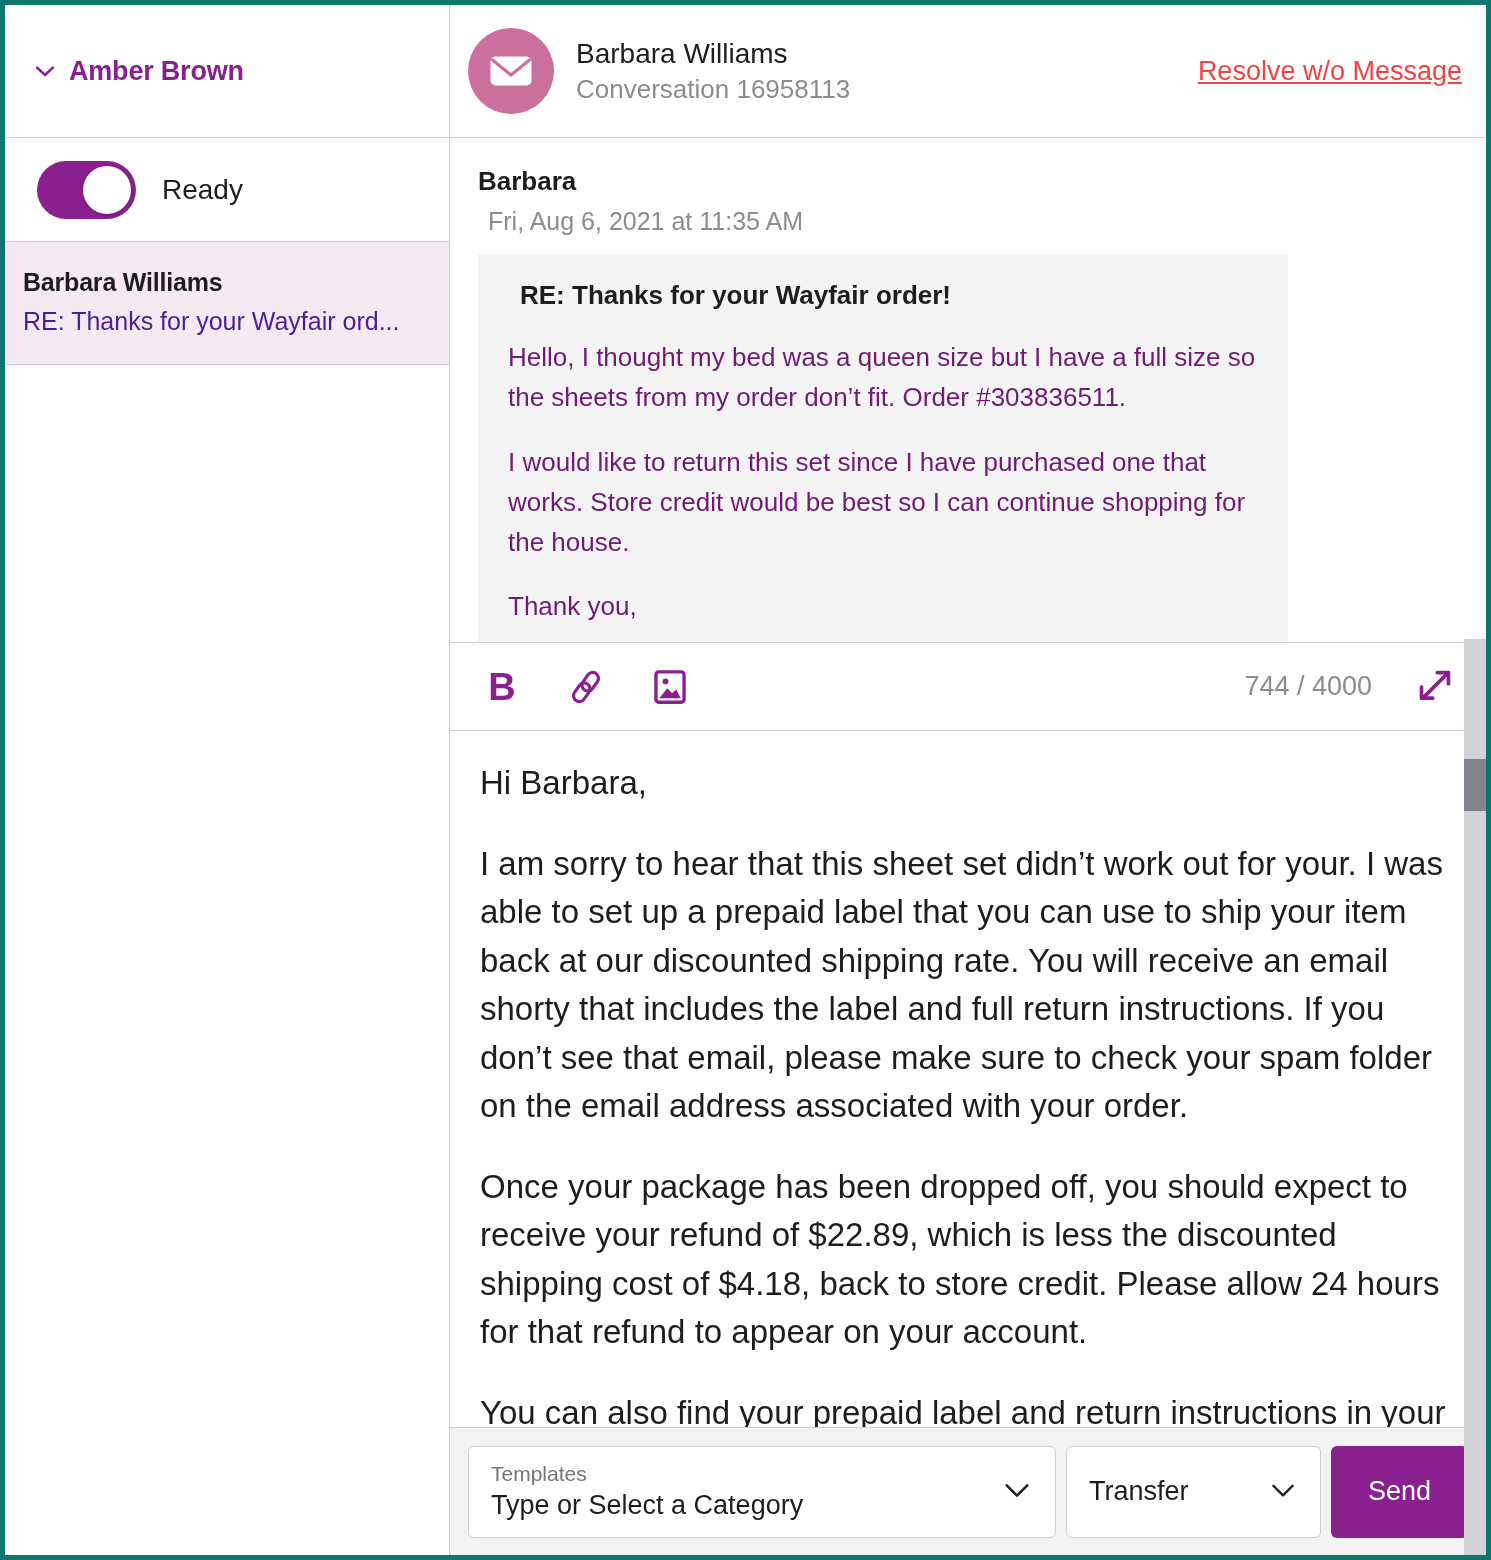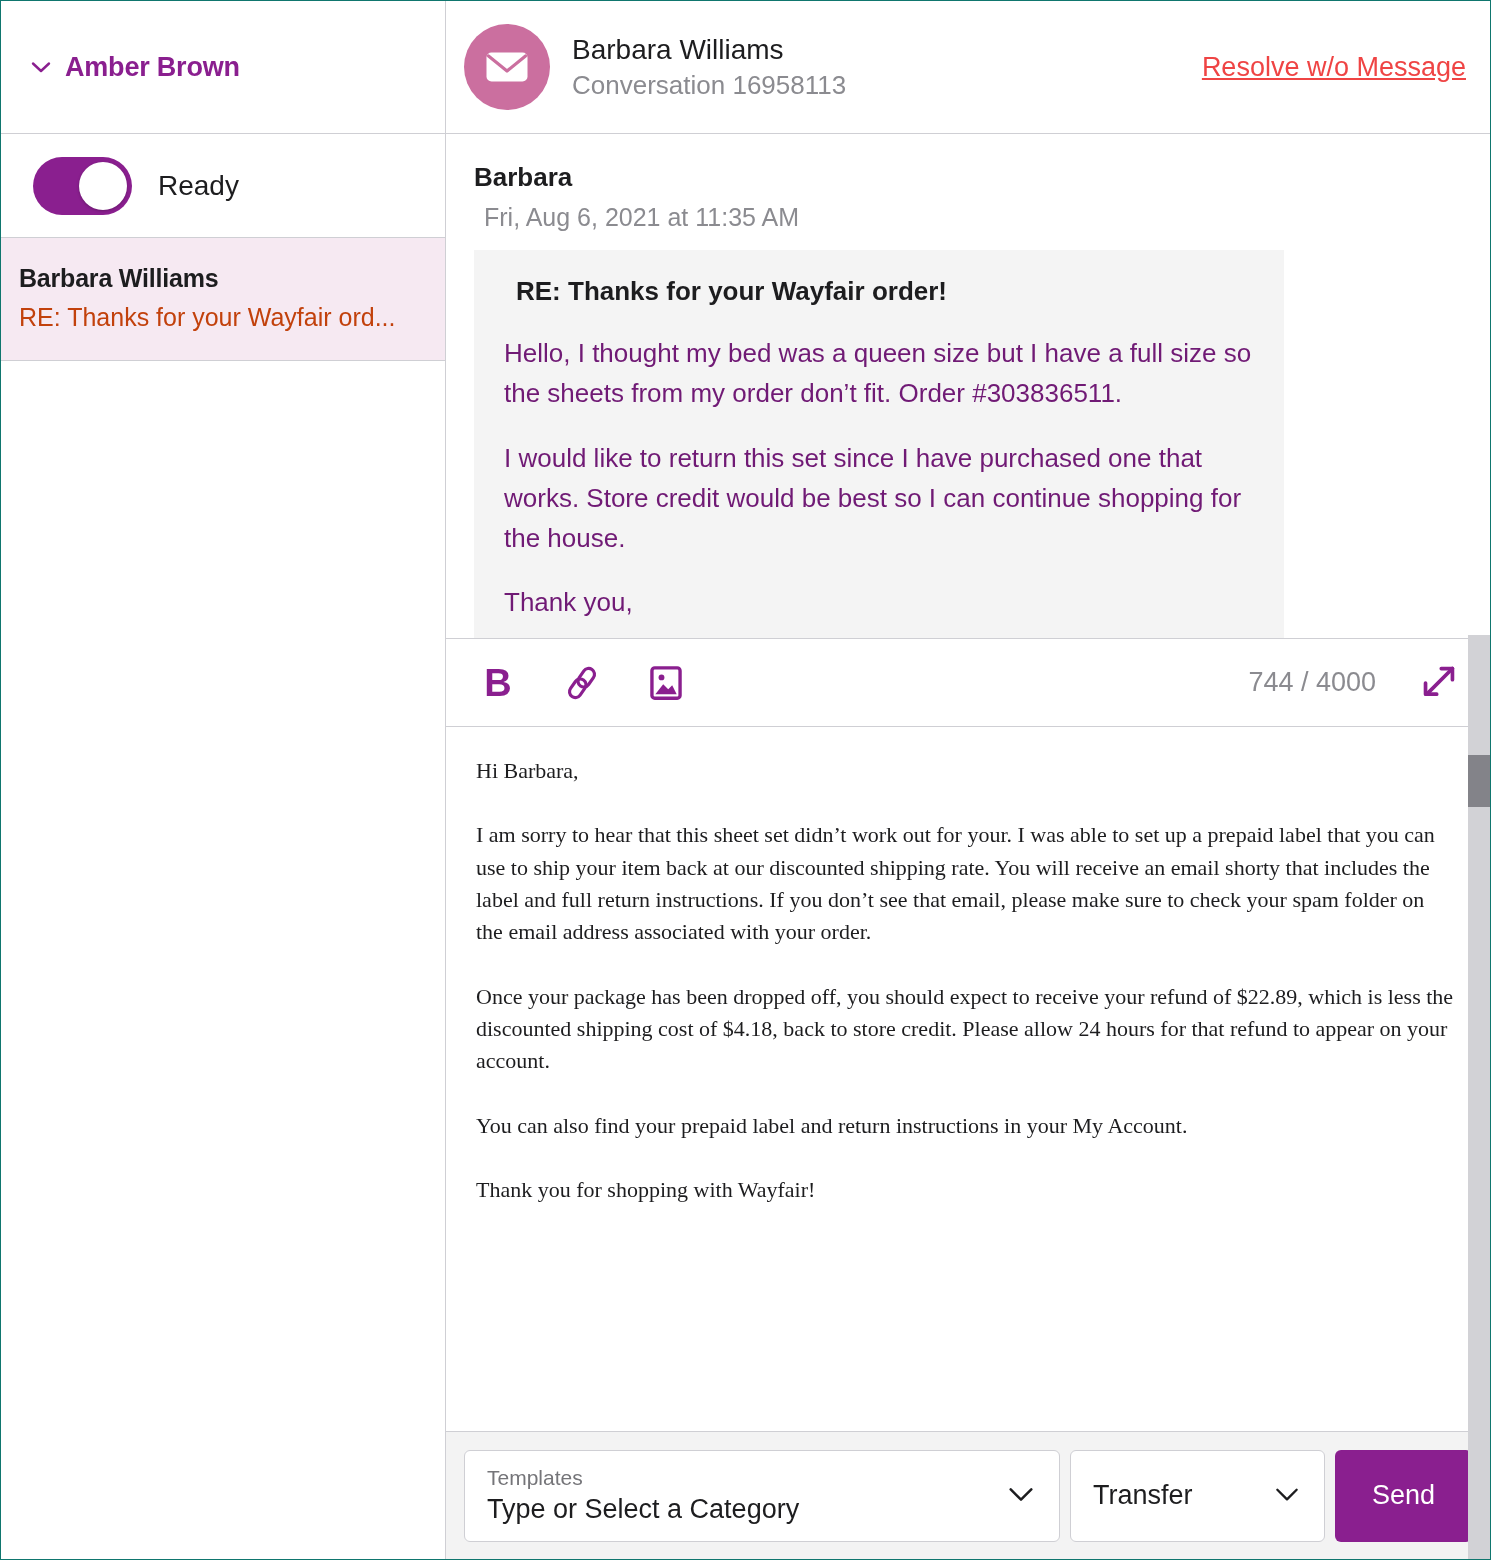--- a/index.html
+++ b/index.html
@@ -9,21 +9,21 @@
   }
   body {
     font-family: "Liberation Sans", sans-serif;
     -webkit-font-smoothing: antialiased;
   }
   #app {
     position: relative;
     width: 1491px;
     height: 1560px;
     box-sizing: border-box;
-    border: 1px solid #0f766e;
+    border: 5px solid #0f766e;
     background: #ffffff;
     overflow: hidden;
     display: flex;
   }
 
   
   .sidebar {
     width: 445px;
     flex: 0 0 445px;
     box-sizing: border-box;
@@ -104,21 +104,21 @@
   }
   .conv-title {
     font-size: 25px;
     font-weight: bold;
     color: #1d1d1f;
     margin-bottom: 10px;
     letter-spacing: -0.2px;
   }
   .conv-snippet {
     font-size: 25px;
-    color: #c2410c;
+    color: #4c1d95;
     white-space: nowrap;
     overflow: hidden;
   }
 
   
   .main {
     flex: 1 1 auto;
     min-width: 0;
     display: flex;
     flex-direction: column;
@@ -248,25 +248,24 @@
 
   
   .reply-body {
     flex: 1 1 auto;
     box-sizing: border-box;
     padding: 28px 34px 10px 30px;
     overflow: hidden;
     background: #ffffff;
   }
   .reply-para {
-    font-size: 22px;
+    font-size: 33px;
     line-height: 1.47;
     color: #1d1d1f;
     margin: 0 0 32px 0;
-    font-family: Liberation Serif, serif;
   }
 
   
   .action-bar {
     height: 128px;
     flex: 0 0 128px;
     box-sizing: border-box;
     background: #f3f3f3;
     border-top: 1px solid #cfcfd4;
     display: flex;

